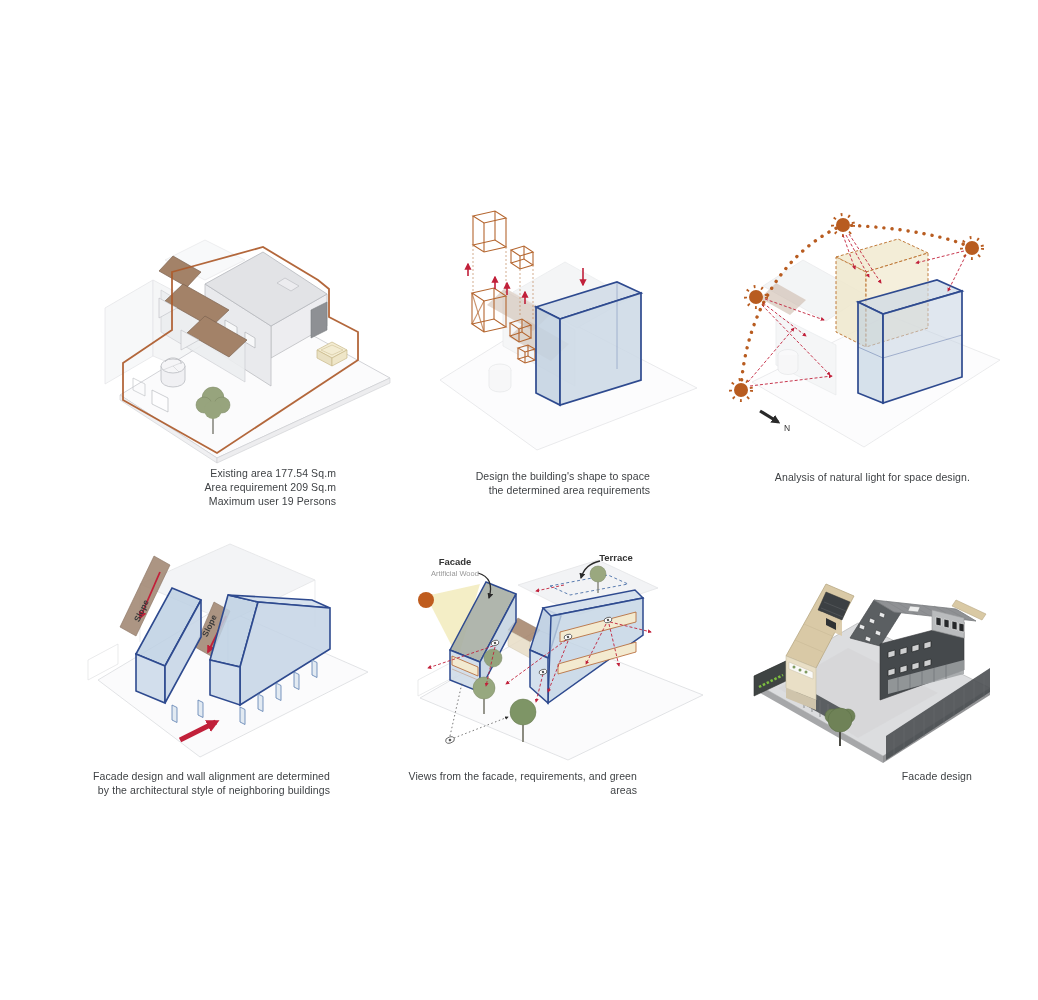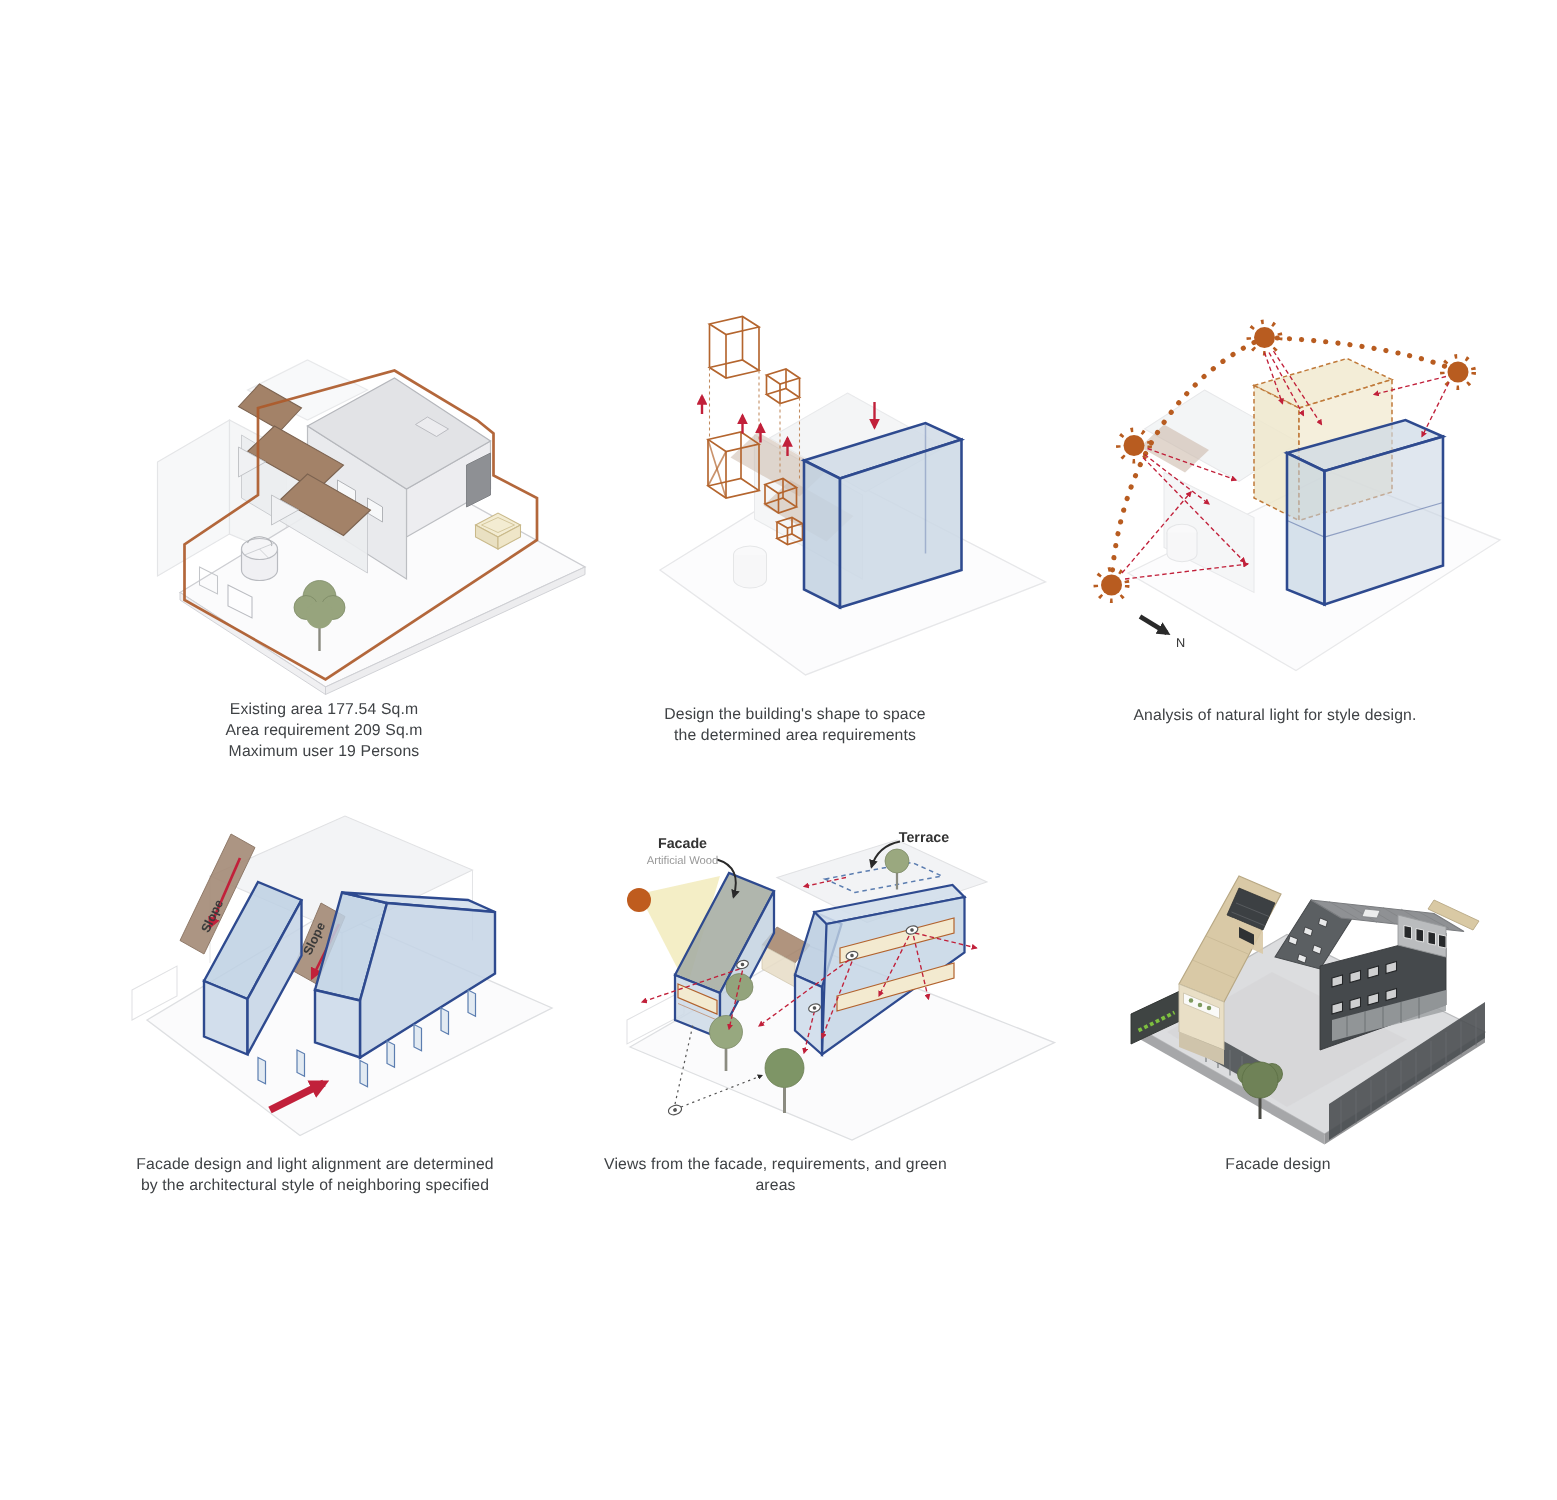--- a/index.html
+++ b/index.html
@@ -1,19 +1,19 @@
 <!DOCTYPE html>
 <html><head>
 <meta charset="utf-8">
 <style>
   html,body{margin:0;padding:0;background:#ffffff;}
   #page{position:relative;width:1038px;height:1000px;background:#ffffff;overflow:hidden;
         font-family:"Liberation Sans",sans-serif;}
   svg{position:absolute;overflow:visible;}
-  .cap{position:absolute;text-align:center;font-size:10.5px;line-height:14px;color:#3f4245;letter-spacing:.1px;}
+  .cap{position:absolute;text-align:right;font-size:10.5px;line-height:14px;color:#3f4245;letter-spacing:.1px;}
   .cap span{display:block;}
   text{font-family:"Liberation Sans",sans-serif;}
 </style>
 </head>
 <body>
 
 <div id="page">
 
 <svg width="0" height="0">
  <defs>
@@ -220,21 +220,21 @@
     <line x1="44" y1="110" x2="112" y2="180" marker-end="url(#m-red)"></line>
     <line x1="30" y1="187" x2="76" y2="133" marker-end="url(#m-red)"></line>
     <line x1="32" y1="191" x2="114" y2="181" marker-end="url(#m-red)"></line>
   </g>
   <g>
     <line x1="42" y1="216" x2="60" y2="227" stroke="#2a2a2a" stroke-width="3.2" marker-end="url(#m-black-big)"></line>
     <text x="66" y="236" font-size="8.5" fill="#333">N</text>
   </g>
 </svg>
 <div class="cap" style="left:730px;top:470px;width:240px">
-  <span>Analysis of natural light for style design.</span>
+  <span>Analysis of natural light for space design.</span>
 </div>
 
 <svg style="left:80px;top:532px" width="305" height="232" viewBox="0 0 305 232">
   <g opacity=".8">
     <polygon points="18,148 140,75 288,140 120,225" fill="#fbfbfc" stroke="#d6d8db" stroke-width=".9"></polygon>
     <polygon points="60,52 150,12 235,48 148,90" fill="#f1f2f4" stroke="#d9dadd" stroke-width=".7"></polygon>
     <polygon points="8,128 38,112 38,132 8,148" fill="none" stroke="#d9dadd" stroke-width=".7"></polygon>
     <path d="M60,52 L60,110 M235,48 L235,95 M148,90 L148,130" stroke="#dddee1" stroke-width=".7" fill="none"></path>
   </g>
   <g>
@@ -263,22 +263,22 @@
         <path d="M118,168 l5,2.5 l0,15 l-5,-2.5 Z"></path>
     <path d="M160,175 l5,2.5 l0,15 l-5,-2.5 Z"></path>
         <path d="M178,162 l5,2.5 l0,15 l-5,-2.5 Z"></path>
     <path d="M196,151 l5,2.5 l0,15 l-5,-2.5 Z"></path>
         <path d="M214,140 l5,2.5 l0,15 l-5,-2.5 Z"></path>
     <path d="M232,128 l5,2.5 l0,15 l-5,-2.5 Z"></path>
   </g>
   <line x1="100" y1="208" x2="136" y2="190" stroke="#c1203a" stroke-width="5" marker-end="url(#m-red-big)"></line>
 </svg>
 <div class="cap" style="left:90px;top:769px;width:240px">
-  <span>Facade design and light alignment are determined</span>
-  <span>by the architectural style of neighboring specified</span>
+  <span>Facade design and wall alignment are determined</span>
+  <span>by the architectural style of neighboring buildings</span>
 </div>
 
 <svg style="left:398px;top:540px" width="315" height="228" viewBox="0 0 315 228">
   <g opacity=".8">
     <polygon points="22,158 140,90 305,155 170,220" fill="#fbfbfc" stroke="#d6d8db" stroke-width=".9"></polygon>
     <polygon points="20,140 58,120 58,136 20,156" fill="none" stroke="#d9dadd" stroke-width=".7"></polygon>
     <polygon points="120,45 200,20 260,48 180,75" fill="#f0f1f3" stroke="#d9dadd" stroke-width=".7"></polygon>
   </g>
   <g opacity=".85">
     <polygon points="120,78 142,90 132,102 110,90" fill="#a38268" stroke="#7c6350" stroke-width=".5"></polygon>

